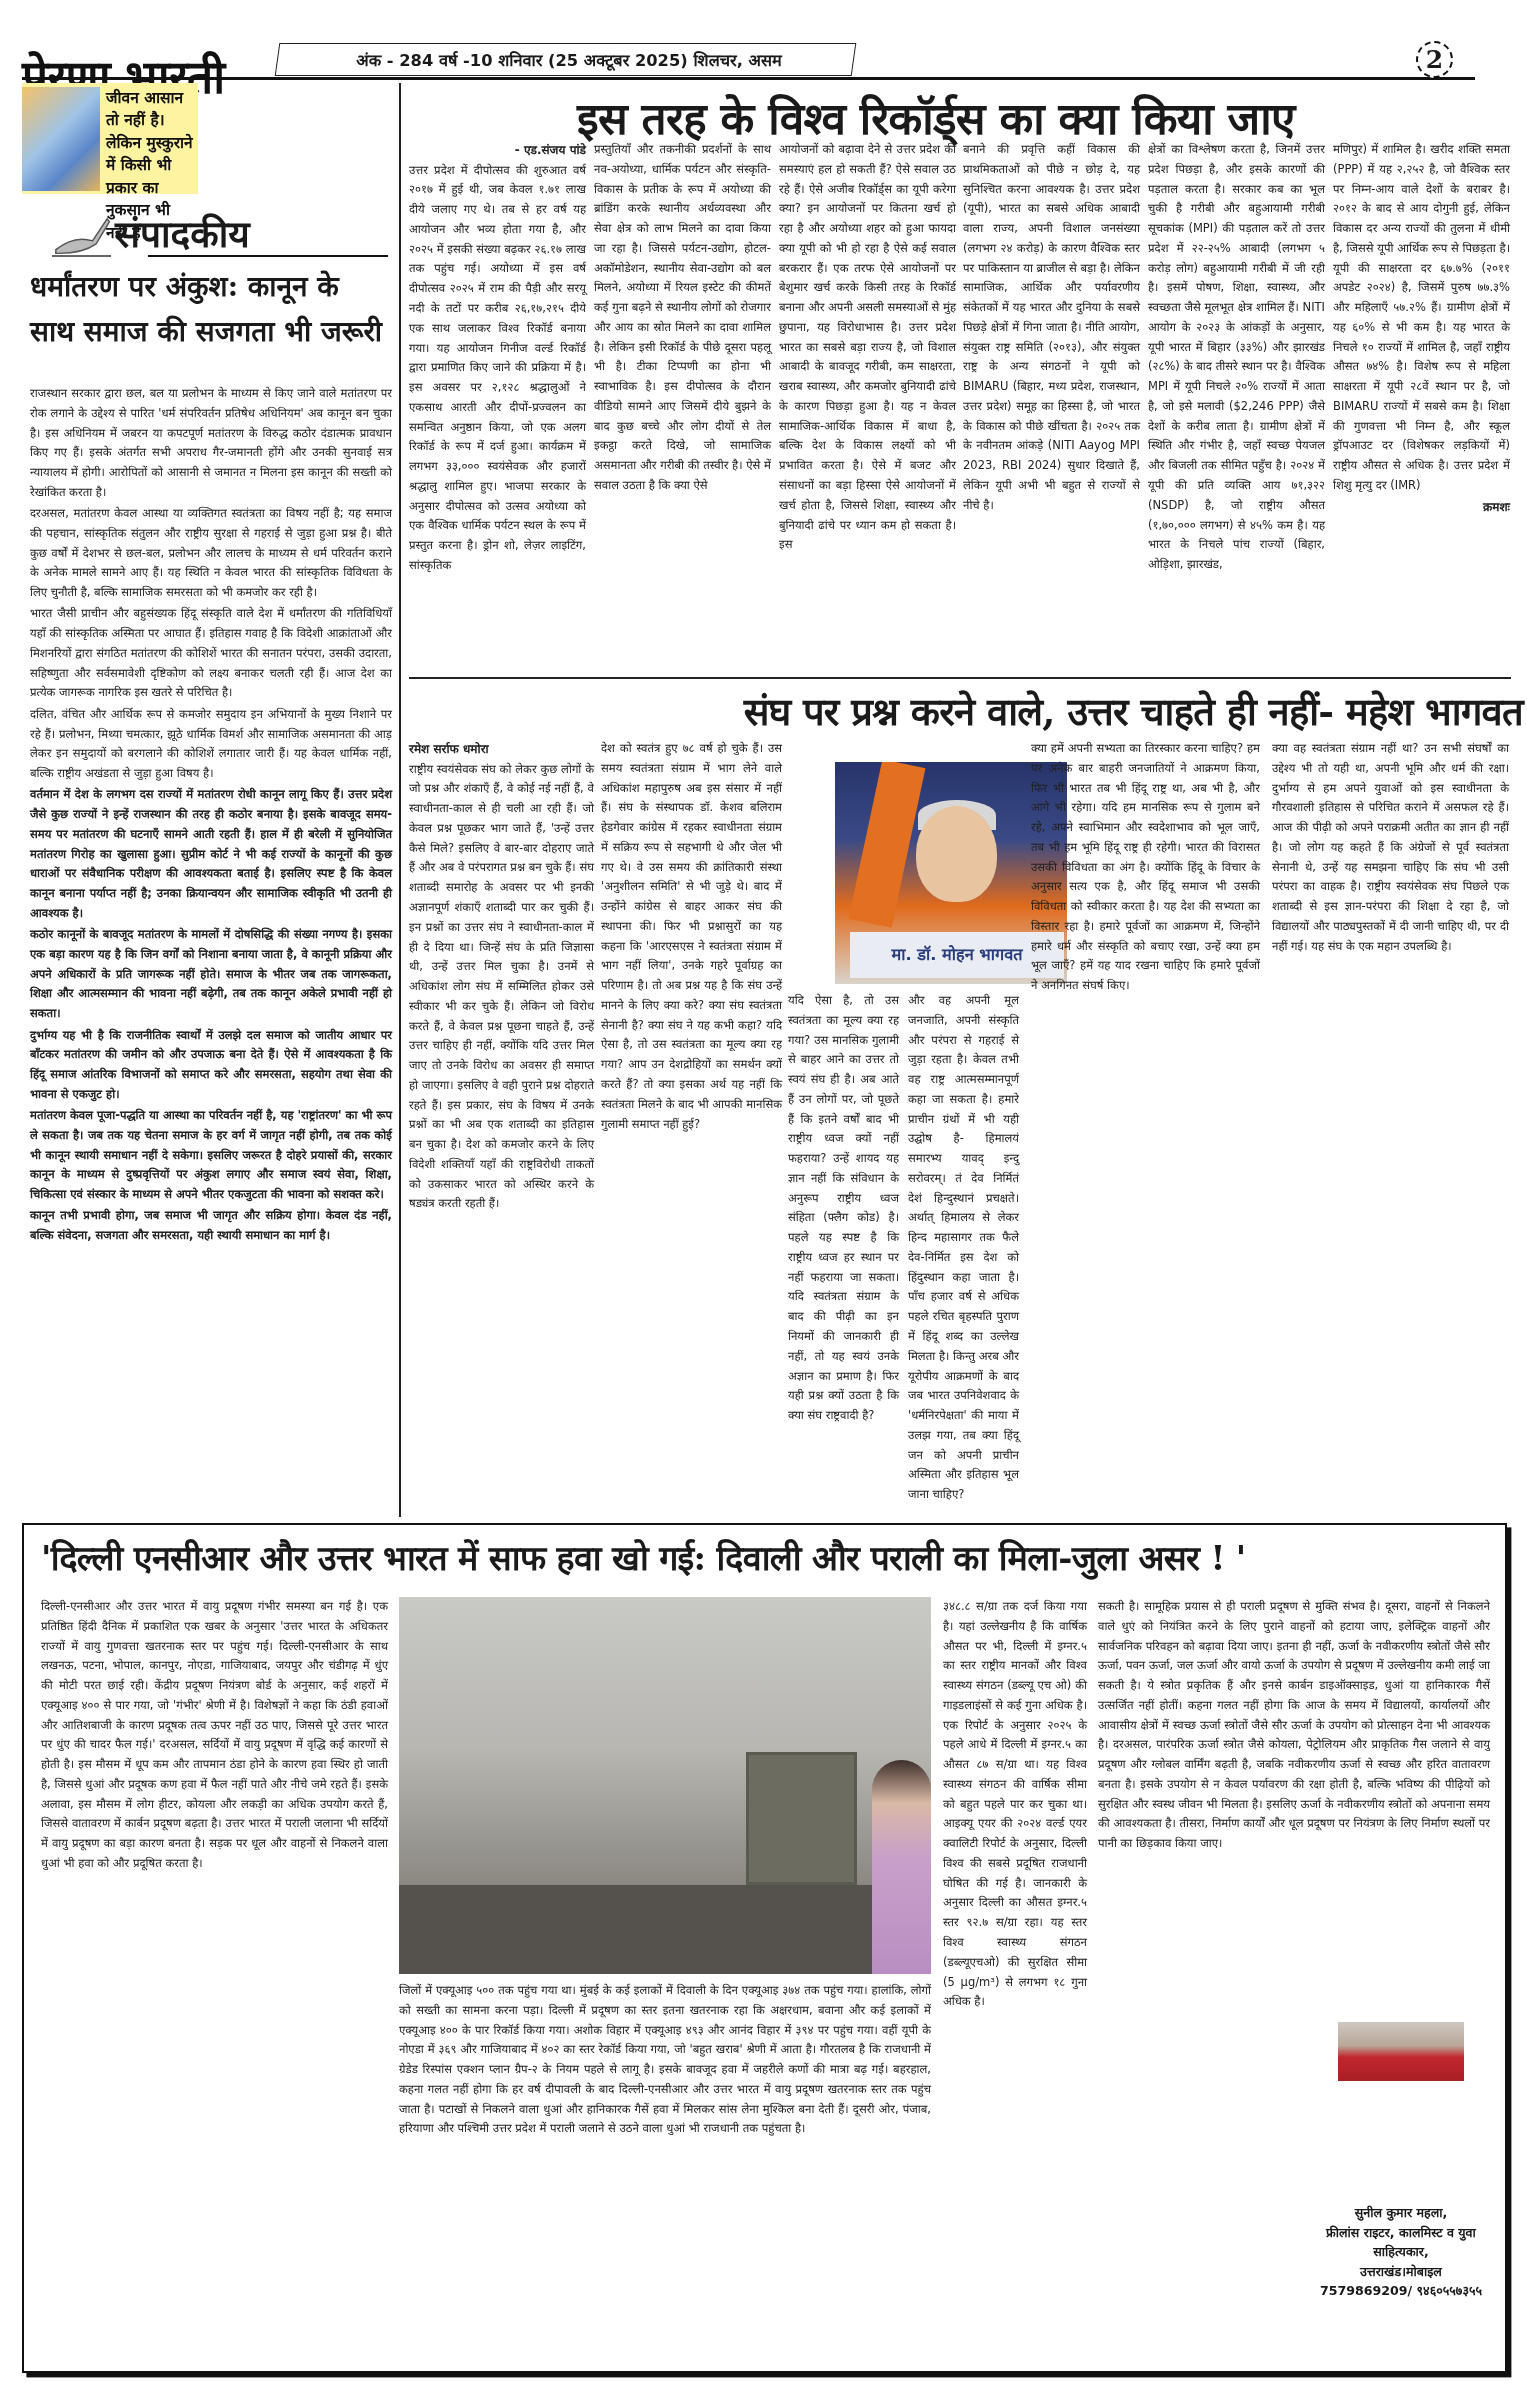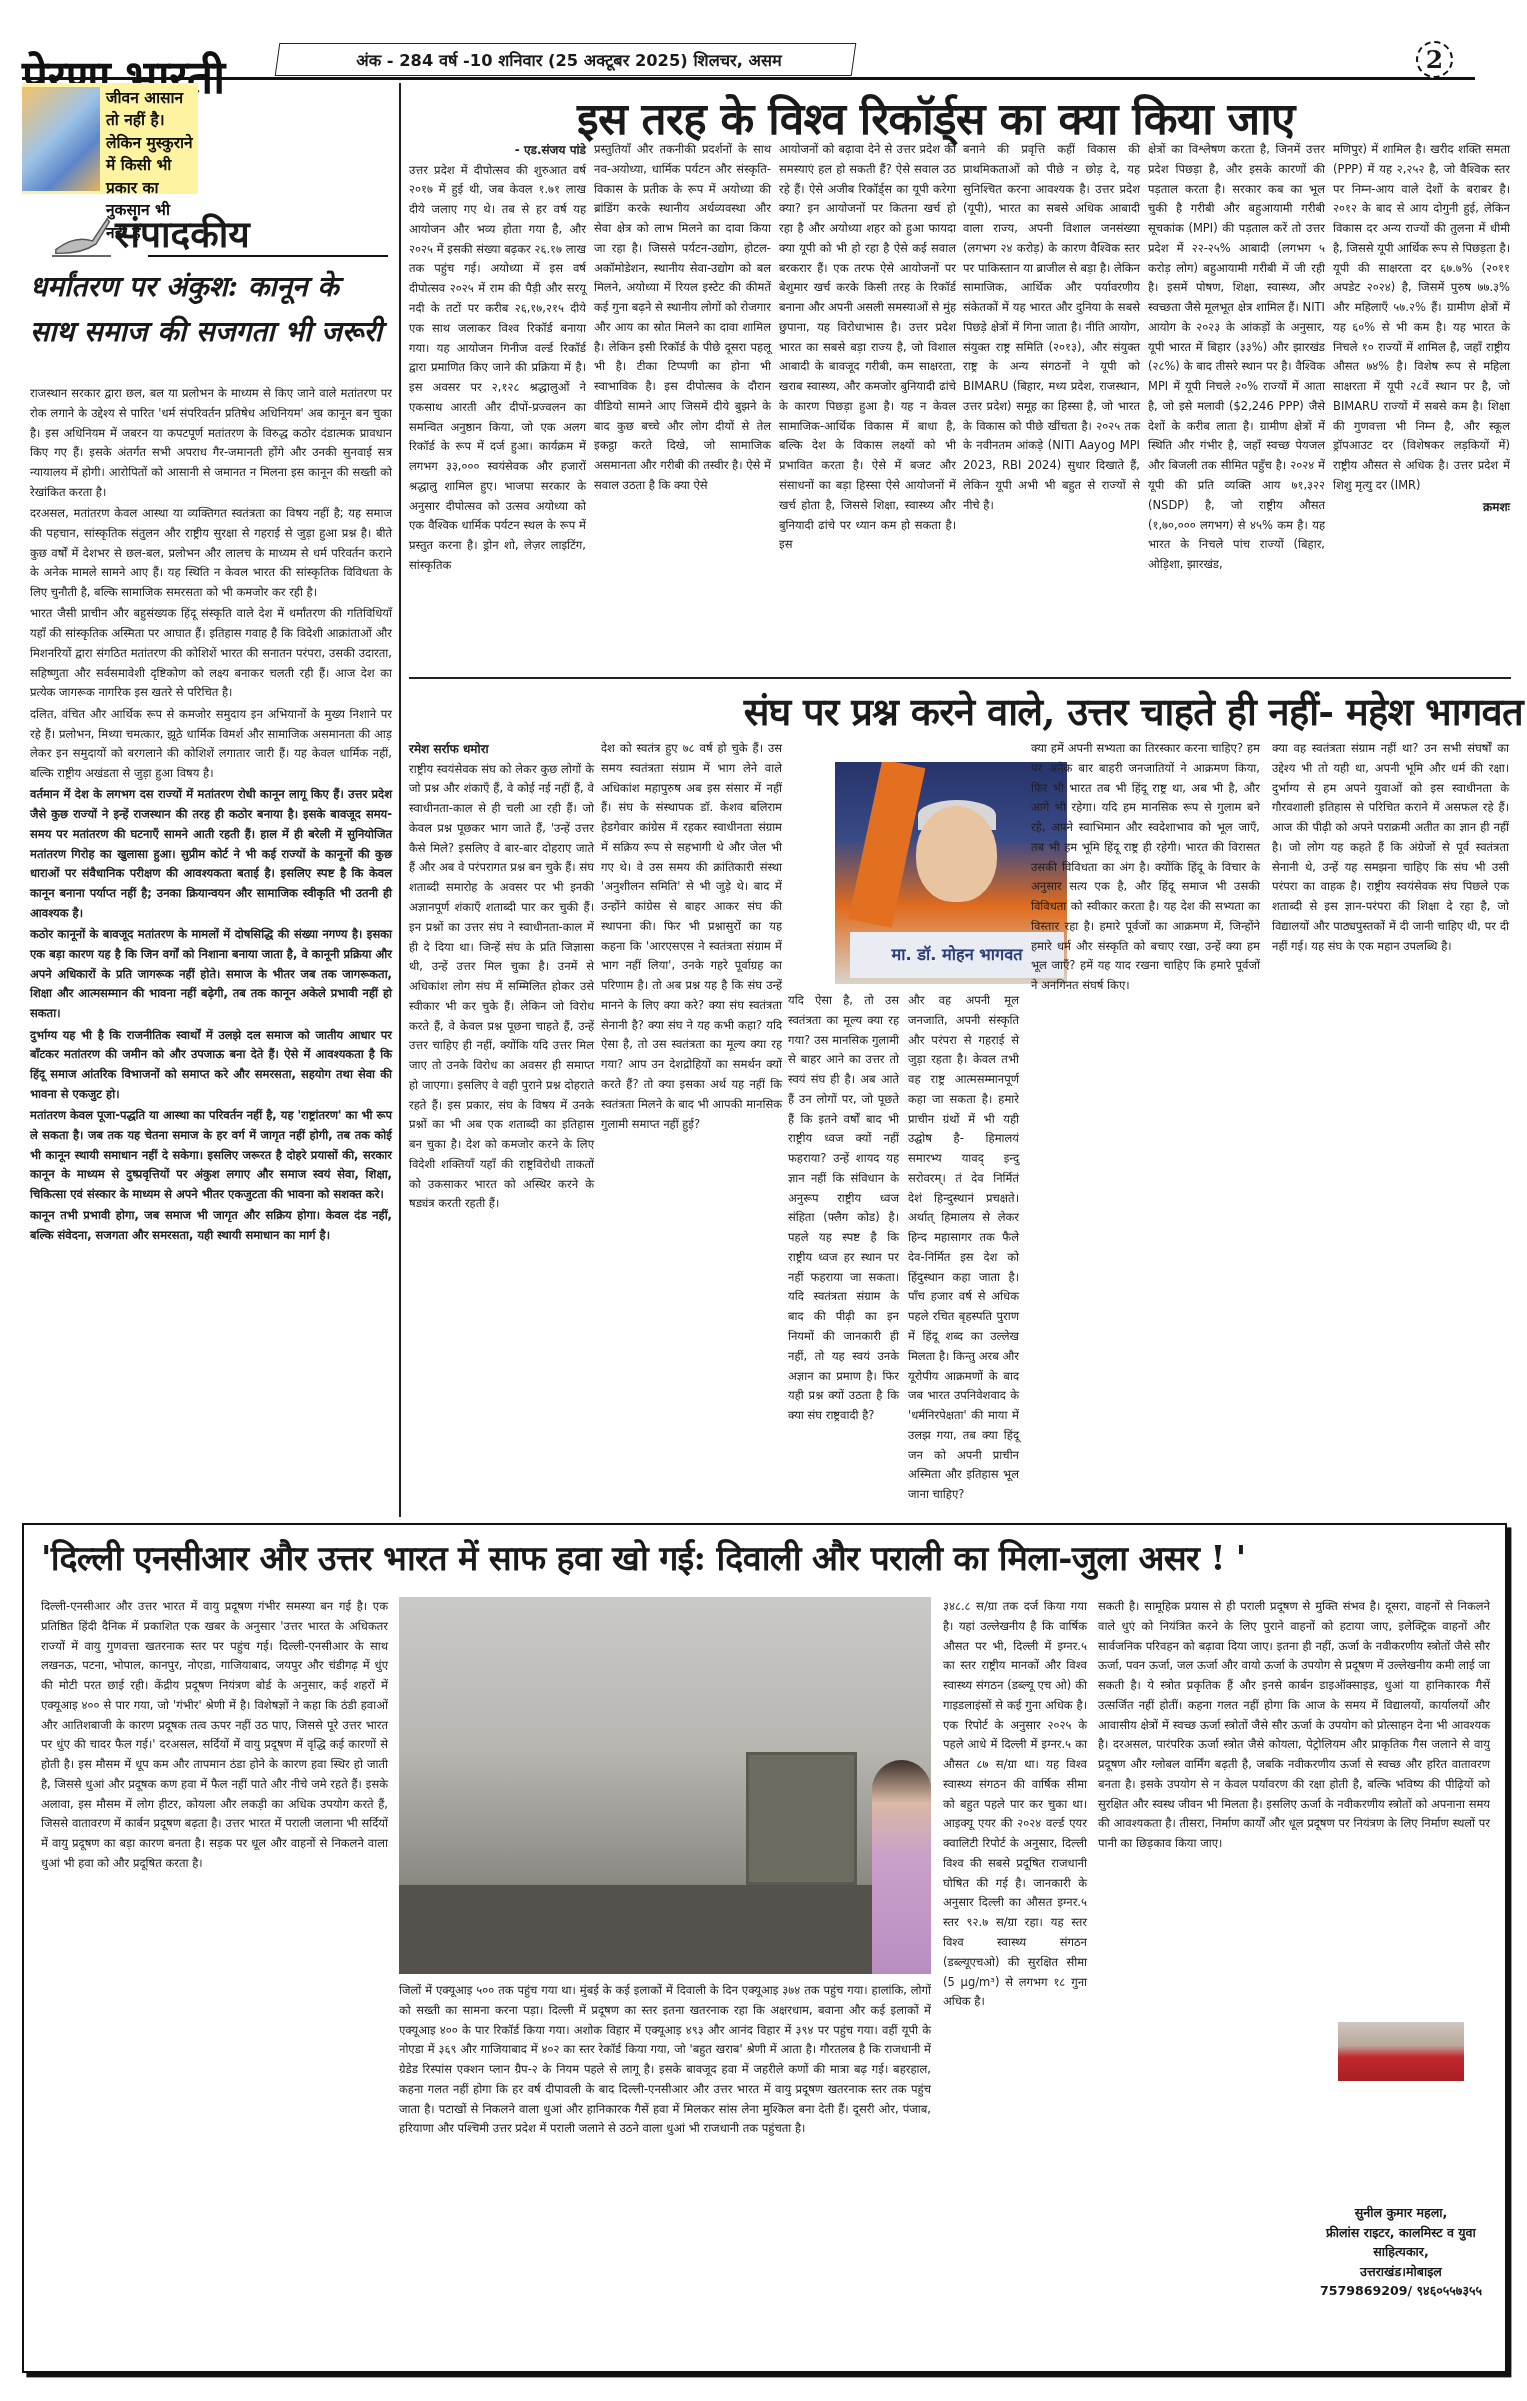--- a/index.html
+++ b/index.html
@@ -11,21 +11,21 @@
   .issue-text { left: 288px; top: 49px; width: 562px; font-size: 16.3px; font-weight: bold; text-align: center; }
   .page-num { left: 1416px; top: 41px; width: 37px; height: 37px; border: 2.2px dashed #111; border-radius: 50%; font-size: 25px; font-weight: bold; font-family: "DejaVu Serif", serif; text-align: center; line-height: 33px; background: #fff; }
 
   .quote-box { left: 22px; top: 83px; width: 176px; height: 111px; background: #fdf3a0; }
   .quote-img { left: 22px; top: 87px; width: 78px; height: 104px; background: linear-gradient(135deg,#f4c26a 0%,#9fc3e6 45%,#5b86c9 70%,#e7b35b 100%); }
   .quote-text { left: 106px; top: 87px; width: 90px; font-size: 15.5px; font-weight: bold; line-height: 1.45; color: #111; }
 
   .ed-icon { left: 52px; top: 213px; width: 59px; height: 44px; border-bottom: 2.2px solid #666; }
   .ed-label { left: 115px; top: 207px; font-size: 37px; font-weight: bold; font-family: "DejaVu Serif", serif; }
   .ed-rule { left: 148px; top: 255px; width: 240px; height: 2.2px; background: #111; }
-  .ed-headline { left: 30px; top: 265px; width: 362px; font-size: 28px; font-weight: bold; line-height: 1.6; font-family: "DejaVu Serif", serif; font-style: italic; }
+  .ed-headline { left: 30px; top: 265px; width: 362px; font-size: 28px; font-weight: bold; line-height: 1.6; font-family: "DejaVu Serif", serif; }
 
   .col-text { font-size: 11.5px; line-height: 1.72; text-align: justify; color: #222; }
   .col-text p { margin-bottom: 1.5px; }
 
   .head1 { left: 577px; top: 87px; width: 887px; font-size: 44px; font-weight: bold; font-family: "DejaVu Serif", serif; letter-spacing: -0.7px; }
   .byline { font-size: 12px; font-weight: bold; }
   .head2 { left: 495px; top: 684px; width: 1028px; font-size: 38px; font-weight: bold; font-family: "DejaVu Serif", serif; letter-spacing: -0.7px; text-align: right; }
   .divider { background: #222; height: 2.2px; }
   .vdiv { background: #222; width: 1.5px; }
   .photo-bhagwat { left: 788px; top: 762px; width: 232px; height: 222px; background: linear-gradient(180deg,#27346b 0%,#3a4a86 35%,#e06b1d 65%,#d9d4cc 100%); overflow: hidden; margin-left: 47px; }

